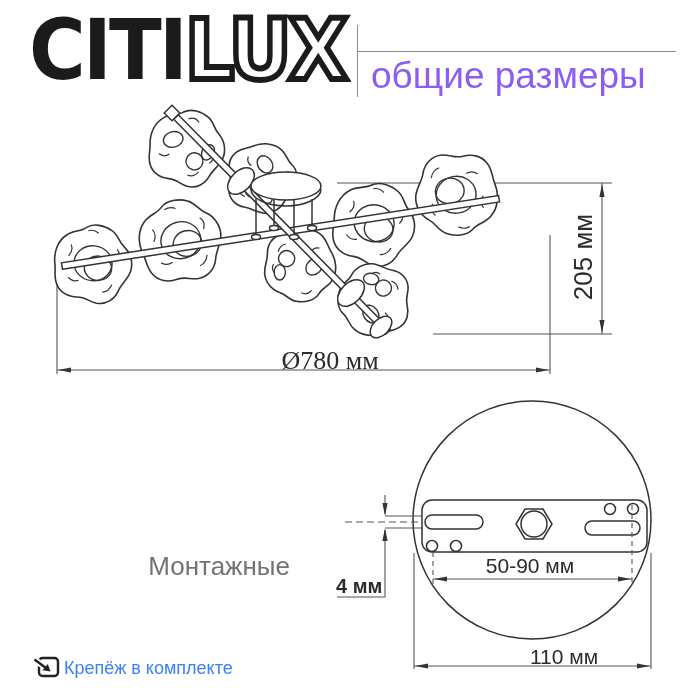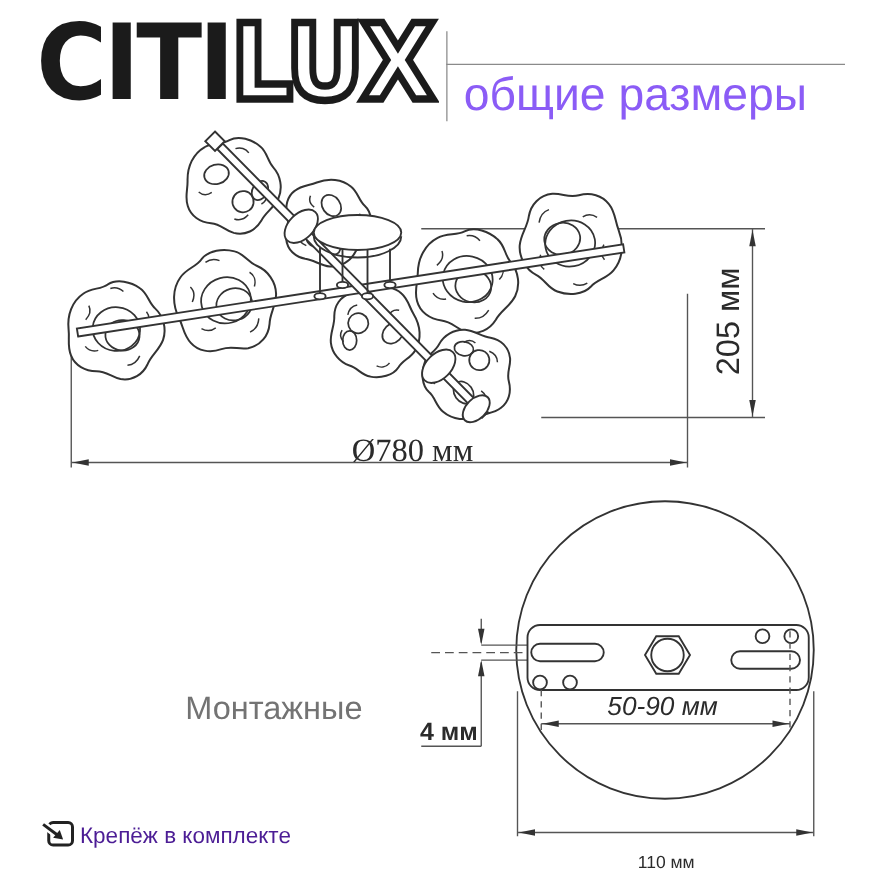--- a/index.html
+++ b/index.html
@@ -13,27 +13,27 @@
   #logo .outline{color:#fff;-webkit-text-stroke:6px #1b1b1b;}
   #vrule{left:357px;top:25px;width:1px;height:72px;background:#8a8a8a;}
   #hrule{left:357px;top:51px;width:319px;height:1px;background:#8a8a8a;}
   #pcode{left:374px;top:24px;font-size:24px;color:#3a3a3a;letter-spacing:.5px;}
   #subtitle{left:371px;top:55px;font-size:37px;color:#8b5cf6;}
   
   .dim{color:#2b2b2b;}
   #dim780{left:330px;top:346px;font-size:26px;transform:translateX(-50%);font-family:Liberation Serif, serif;}
   #dim205{left:583px;top:257px;font-size:26px;transform:translate(-50%,-50%) rotate(-90deg);}
   #dim4{left:336px;top:575px;font-size:20px;font-weight:bold;}
-  #dim5090{left:530px;top:554px;font-size:21px;transform:translateX(-50%);font-style:italic;}
-  #dim110{left:533px;top:645px;font-size:14px;transform:translateX(-50%);margin-top:36px;}
+  #dim5090{left:530px;top:554px;font-size:21px;transform:translateX(-50%);}
+  #dim110{left:564px;top:645px;font-size:21px;transform:translateX(-50%);}
   
   #mtitle{left:90px;top:511px;width:200px;text-align:right;font-size:26px;
           line-height:28px;color:#737373;margin-top:41px;}
   
-  #fnote{left:64px;top:658px;font-size:18px;color:#4c1d95;}
+  #fnote{left:64px;top:658px;font-size:18px;color:#3b82f6;}
   #ficon{left:32px;top:653px;}
   svg *{vector-effect:non-scaling-stroke;}
 </style>
 </head>
 <body>
 
 <div id="stage">
 
   <svg width="700" height="700" viewBox="0 0 700 700" style="position:absolute;left:0;top:0">
     <defs>

